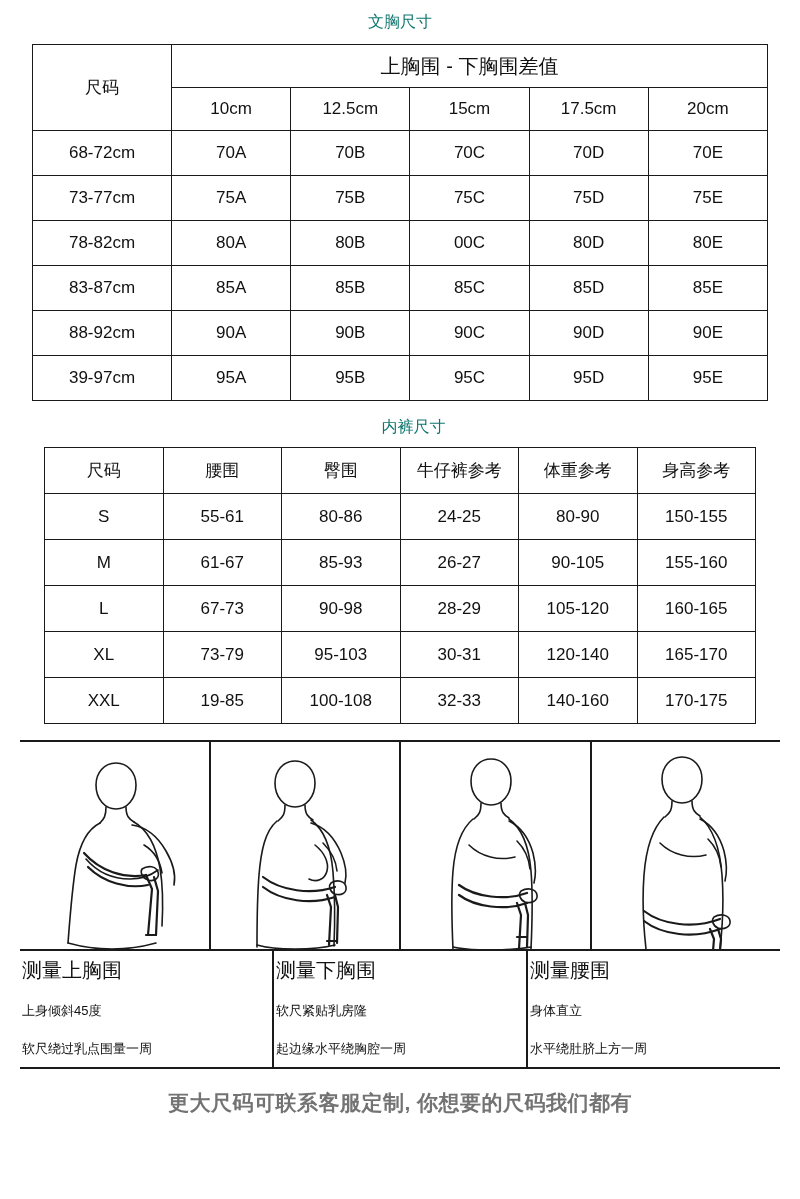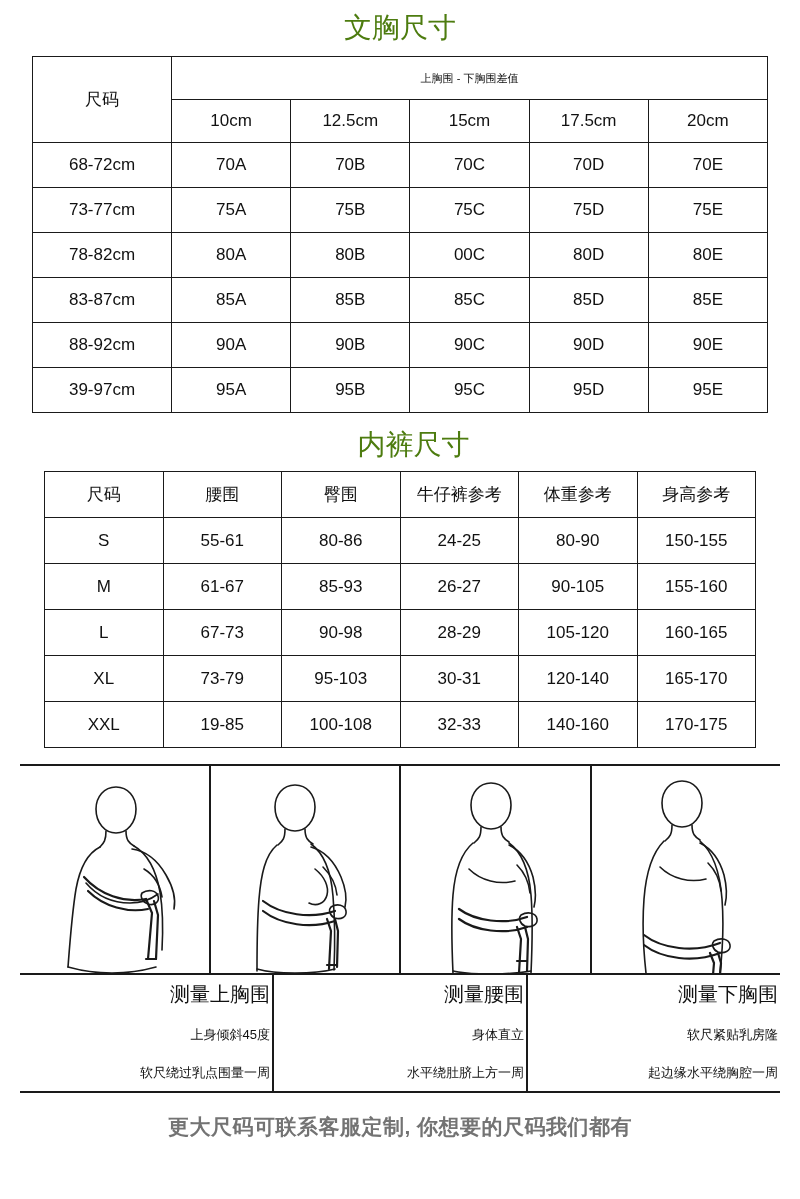--- a/index.html
+++ b/index.html
@@ -16,23 +16,23 @@
     overflow: hidden;
   }
   .page {
     width: 800px;
     height: 1199px;
     position: relative;
   }
 
   .section-title {
     text-align: center;
-    font-size: 28px;
+    font-size: 16px;
     line-height: 1;
-    color: #4d7c0f;
+    color: #0f766e;
     font-weight: 400;
   }
 
   
   .tbl {
     border-collapse: collapse;
     table-layout: fixed;
   }
   .tbl td, .tbl th {
     border: 1px solid #1a1a1a;
@@ -48,21 +48,21 @@
   #bra-table td {
     height: 42px;
     font-size: 17px;
   }
   #bra-table .corner {
     width: 136px;
     font-size: 17px;
   }
   #bra-table .diffhead {
     height: 40px;
-    font-size: 11px;
+    font-size: 20px;
   }
   #bra-table .subhead {
     height: 40px;
     font-size: 17px;
   }
   #bra-table .rowlabel {
     font-size: 17px;
   }
 
   
@@ -104,22 +104,22 @@
   }
   .fig-box svg { display: block; }
 
   .measure-label-row {
     display: flex;
     border-bottom: 2px solid #1a1a1a;
   }
   .label-cell {
     flex: 1 1 0;
     border-right: 2px solid #1a1a1a;
-    text-align: right;
-    padding: 7px 2px 9px 2px;
+    text-align: left;
+    padding: 7px 14px 9px 2px;
   }
   .label-cell:last-child { border-right: none; }
   .label-title {
     font-size: 20px;
     color: #111;
     line-height: 1.25;
   }
   .label-desc {
     font-size: 13px;
     color: #111;
@@ -372,27 +372,27 @@
 
     </div>
 
     <div class="measure-label-row">
       <div class="label-cell">
         <div class="label-title">测量上胸围</div>
         <div class="label-desc">上身倾斜45度</div>
         <div class="label-desc">软尺绕过乳点围量一周</div>
       </div>
       <div class="label-cell">
+        <div class="label-title">测量下胸围</div>
+        <div class="label-desc">软尺紧贴乳房隆</div>
+        <div class="label-desc">起边缘水平绕胸腔一周</div>
+      </div>
+      <div class="label-cell">
         <div class="label-title">测量腰围</div>
         <div class="label-desc">身体直立</div>
         <div class="label-desc">水平绕肚脐上方一周</div>
       </div>
-      <div class="label-cell">
-        <div class="label-title">测量下胸围</div>
-        <div class="label-desc">软尺紧贴乳房隆</div>
-        <div class="label-desc">起边缘水平绕胸腔一周</div>
-      </div>
     </div>
   </div>
 
   <div class="footer-note">更大尺码可联系客服定制, 你想要的尺码我们都有</div>
 
 </div>
 
 </body></html>

